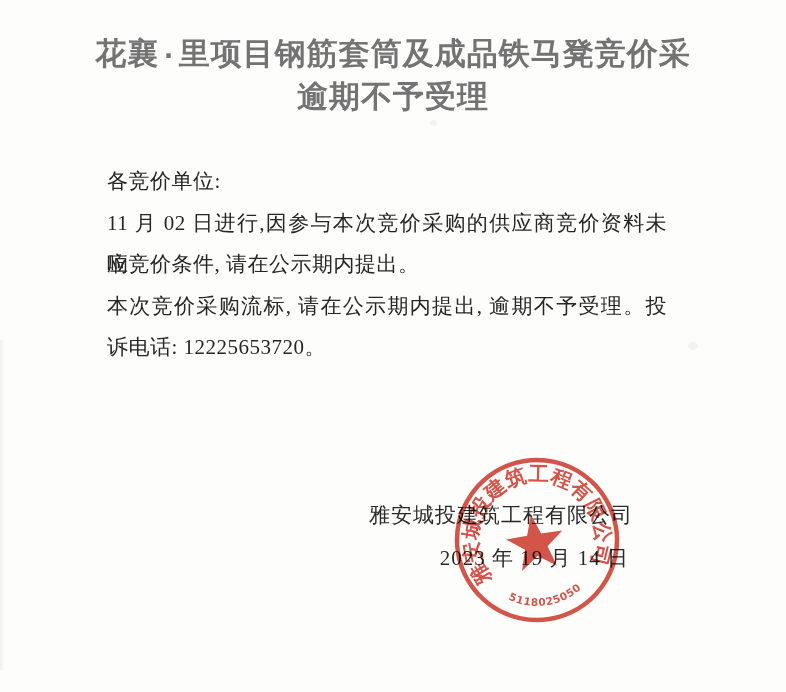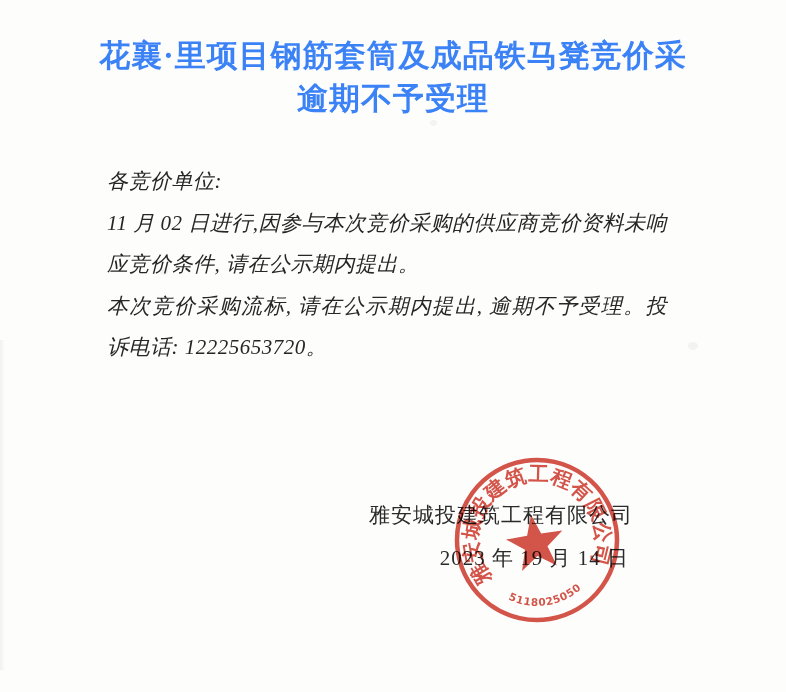--- a/index.html
+++ b/index.html
@@ -17,34 +17,34 @@
   
   .speck { position: absolute; border-radius: 50%; background: rgba(60,60,60,0.05); }
   .edge-streak {
     position: absolute; left: 0; top: 340px; width: 5px; height: 330px;
     background: linear-gradient(to right, rgba(80,80,80,0.07), rgba(80,80,80,0));
   }
 
   .doc-title {
     position: absolute; top: 34px; left: 0; right: 0;
     text-align: center;
-    font-family: Liberation Serif, serif;
+    font-family: Liberation Mono, monospace;
     font-weight: 700;
     font-size: 31px; line-height: 43px;
-    color: #3b82f6;
+    color: #737373;
     letter-spacing: 1px;
   }
 
   .content {
     position: absolute; left: 107px; top: 161px; width: 560px;
     font-size: 21px; line-height: 41.5px;
     color: #262626;
     letter-spacing: 0.5px;
   }
-  .content .line { height: 41.5px; white-space: nowrap; font-style: italic; }
+  .content .line { height: 41.5px; white-space: nowrap; }
   .content .line.j { white-space: normal; text-align: justify; text-align-last: justify; }
   .content .line.indent { text-indent: 2em; }
 
   .signature {
     position: absolute; right: 153px; top: 494px;
     text-align: right;
     font-size: 21px; line-height: 43px;
     color: #2a2a2a;
     letter-spacing: 1px;
   }

